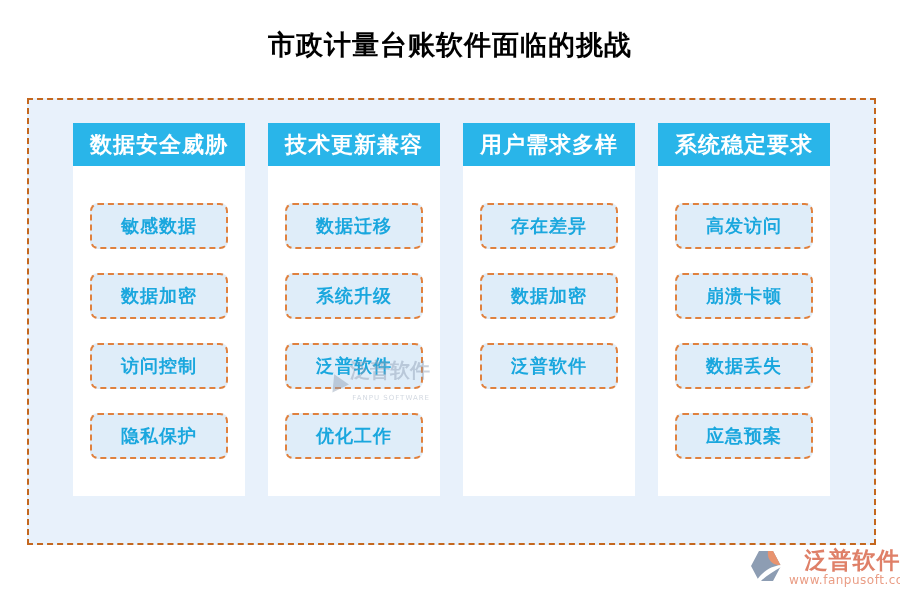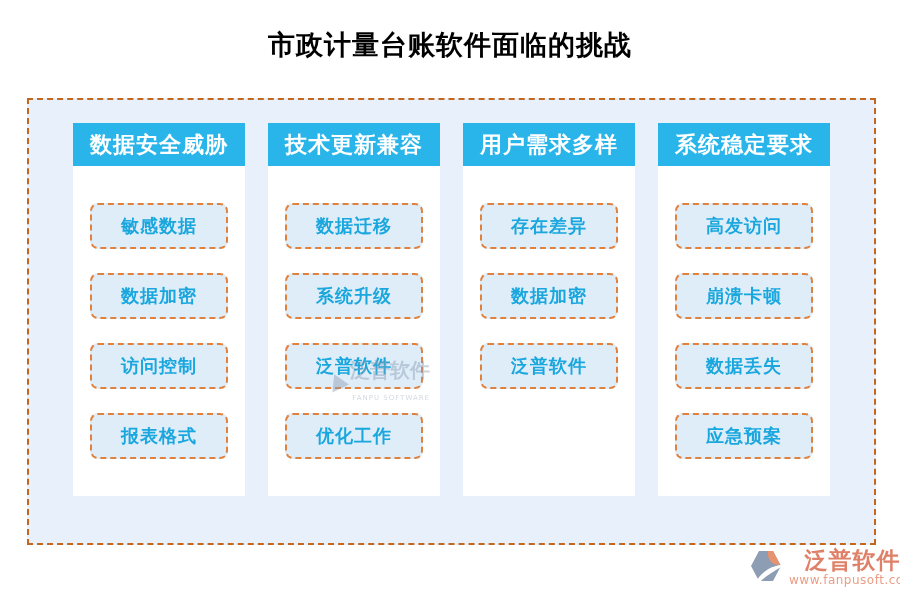--- a/index.html
+++ b/index.html
@@ -139,21 +139,21 @@
 
 <div class="board">
   <div class="columns">
 
     <div class="column">
       <div class="col-header">数据安全威胁</div>
       <div class="col-body">
         <div class="item">敏感数据</div>
         <div class="item">数据加密</div>
         <div class="item">访问控制</div>
-        <div class="item">报表格式</div>
+        <div class="item">隐私保护</div>
       </div>
     </div>
 
     <div class="column">
       <div class="col-header">技术更新兼容</div>
       <div class="col-body">
         <div class="item">数据迁移</div>
         <div class="item">系统升级</div>
         <div class="item">泛普软件</div>
         <div class="item">优化工作</div>

